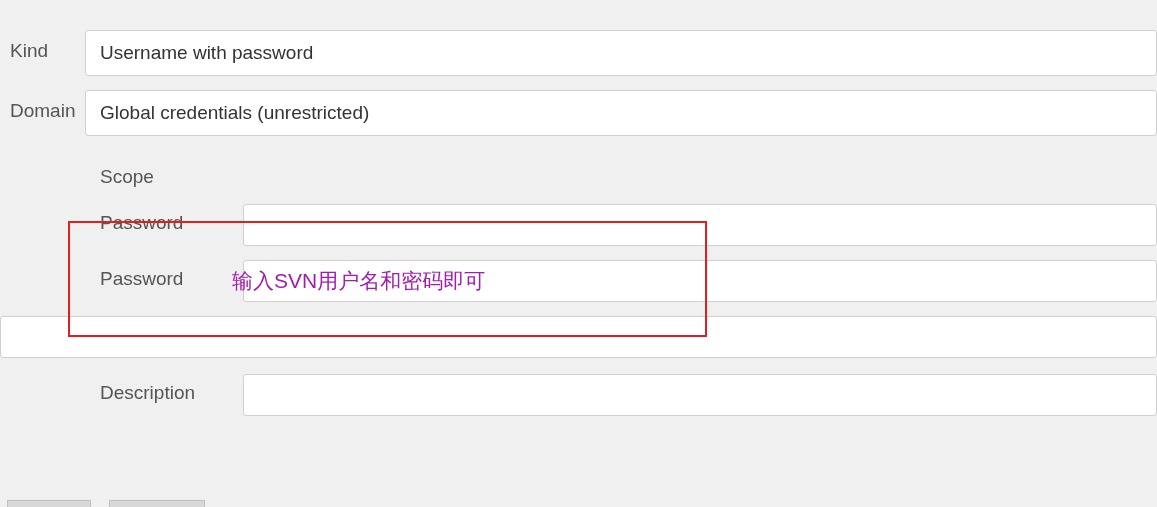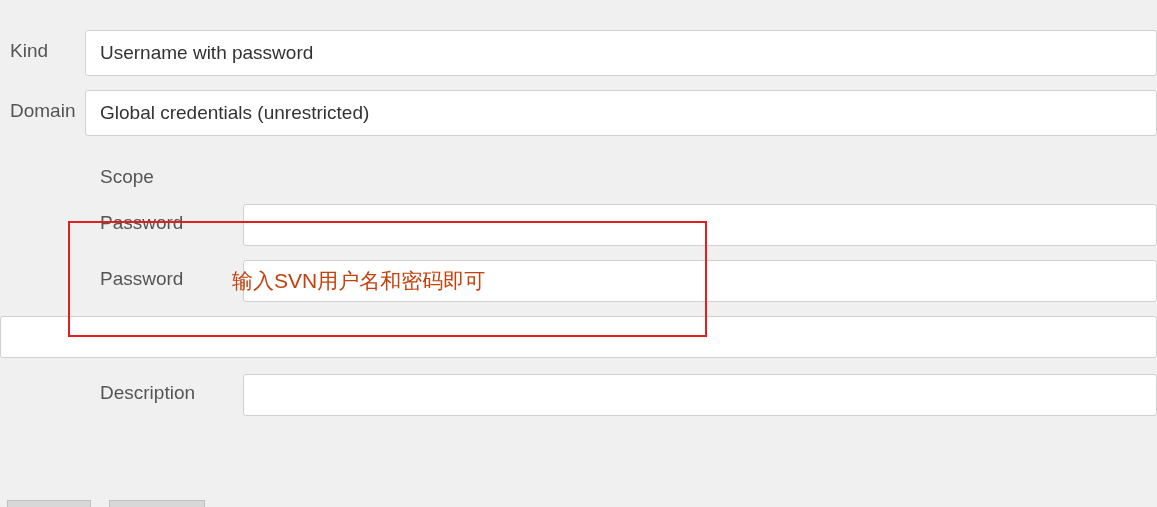--- a/index.html
+++ b/index.html
@@ -75,21 +75,21 @@
       width: 639px;
       height: 116px;
       border: 2px solid #e02020;
       pointer-events: none;
       z-index: 10;
     }
     .red-annotation {
       position: absolute;
       left: 232px;
       top: 267px;
-      color: #c2410c;
+      color: #a21caf;
       font-size: 21px;
       z-index: 11;
       pointer-events: none;
       font-family: Arial, "Microsoft YaHei", sans-serif;
     }
 
     .bottom-buttons {
       position: absolute;
       left: 7px;
       bottom: 0;

